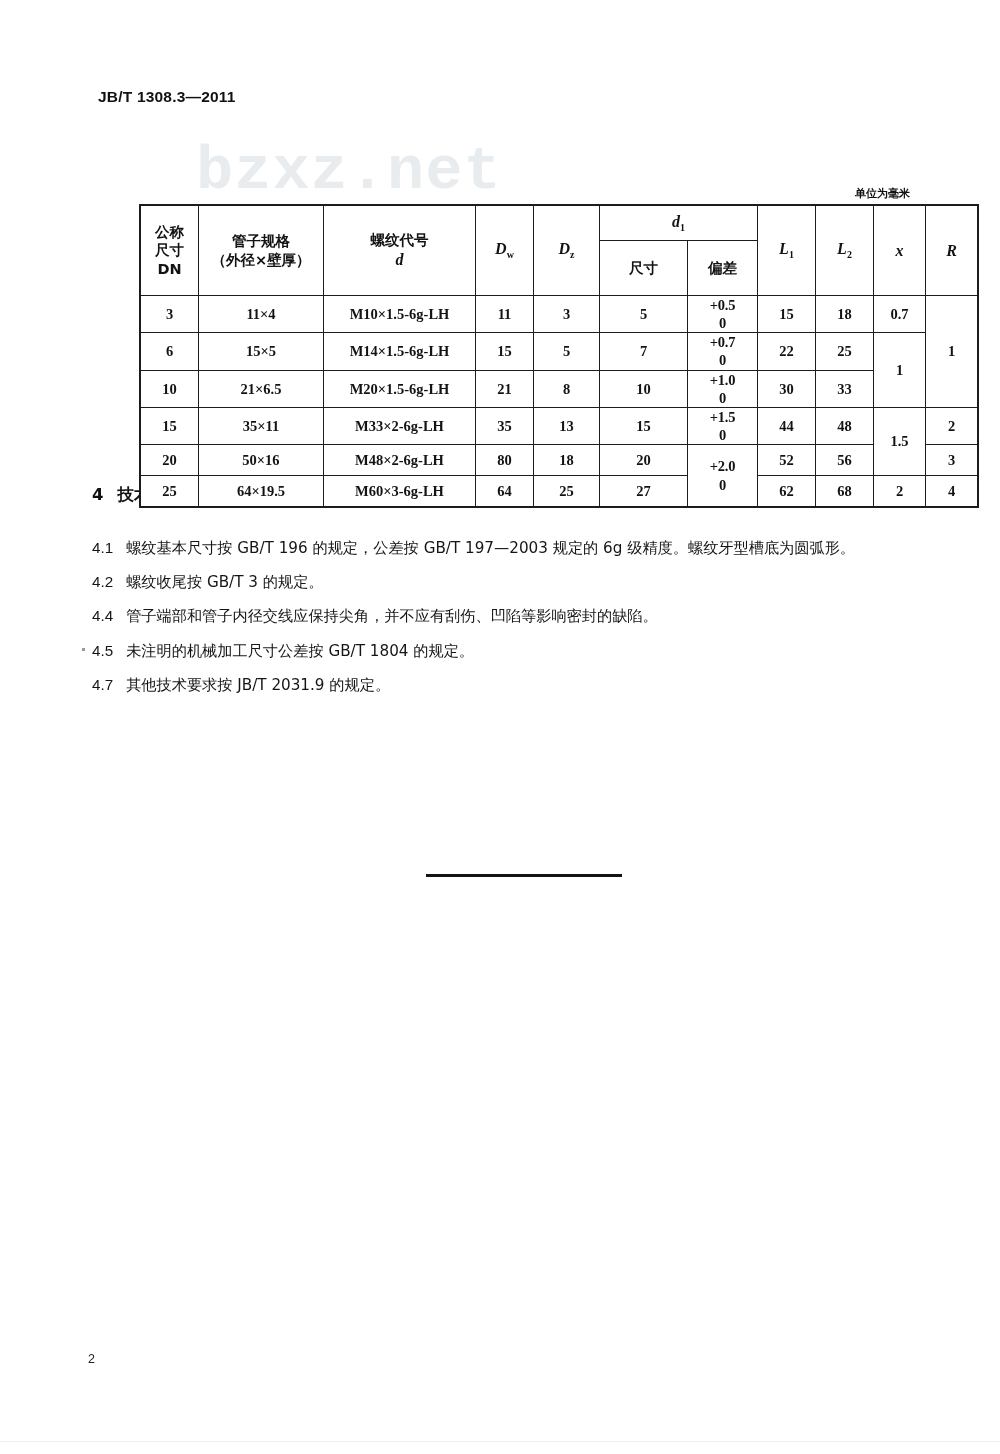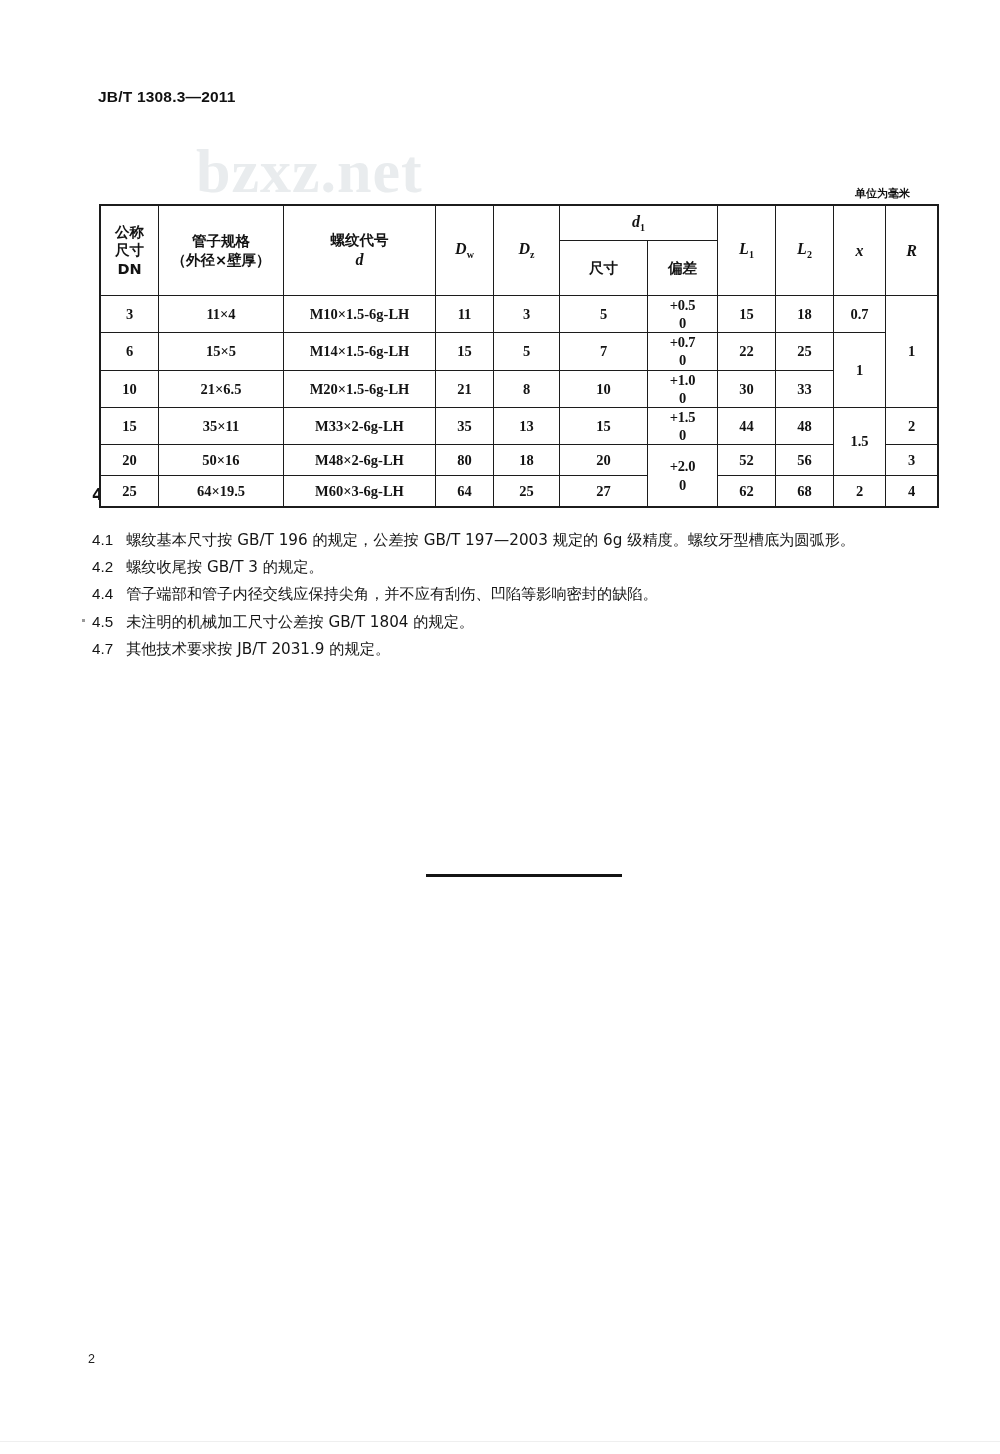--- a/index.html
+++ b/index.html
@@ -35,21 +35,21 @@
     letter-spacing: 0.2px;
     color: #111;
     white-space: nowrap;
   }
 
   
   .watermark {
     position: absolute;
     left: 196px;
     top: 136px;
-    font-family: Liberation Serif, serif;
+    font-family: Liberation Mono, monospace;
     font-size: 62px;
     font-weight: bold;
     color: #e9ecee;
     letter-spacing: 1px;
     white-space: nowrap;
     user-select: none;
     z-index: 0;
   }
 
   
@@ -100,20 +100,21 @@
     font-family: "Liberation Serif", "DejaVu Serif", serif;
     font-size: 14.5px;
     font-weight: bold;
     color: #131313;
     padding: 0;
     line-height: 1.25;
   }
   
   table.spec {
     outline: 1px solid #1c1c1c;
+    margin-left: 40px;
   }
   table.spec td.hd, table.spec th.hd {
     font-family: "DejaVu Sans", "Liberation Sans", sans-serif;
     font-weight: bold;
     font-size: 14.5px;
   }
   th.hd-dn {
     height: 88px;
     line-height: 1.55;
     font-size: 14px;
@@ -183,21 +184,21 @@
     left: 92px;
     top: 527px;
     width: 834px;
   }
   .clause {
     font-family: "DejaVu Sans", "Liberation Sans", sans-serif;
     font-size: 15.2px;
     color: #151515;
     line-height: 1.66;
     text-align: justify;
-    margin: 0 0 1px 0;
+    margin: 8px 0 1px 0;
     position: relative;
   }
   .clause .num {
     font-family: "Liberation Sans", "DejaVu Sans", sans-serif;
     font-weight: normal;
   }
   .clause .gap { display:inline-block; width: 13px; }
   .scan-dot {
     position: absolute;
     left: -10px;

